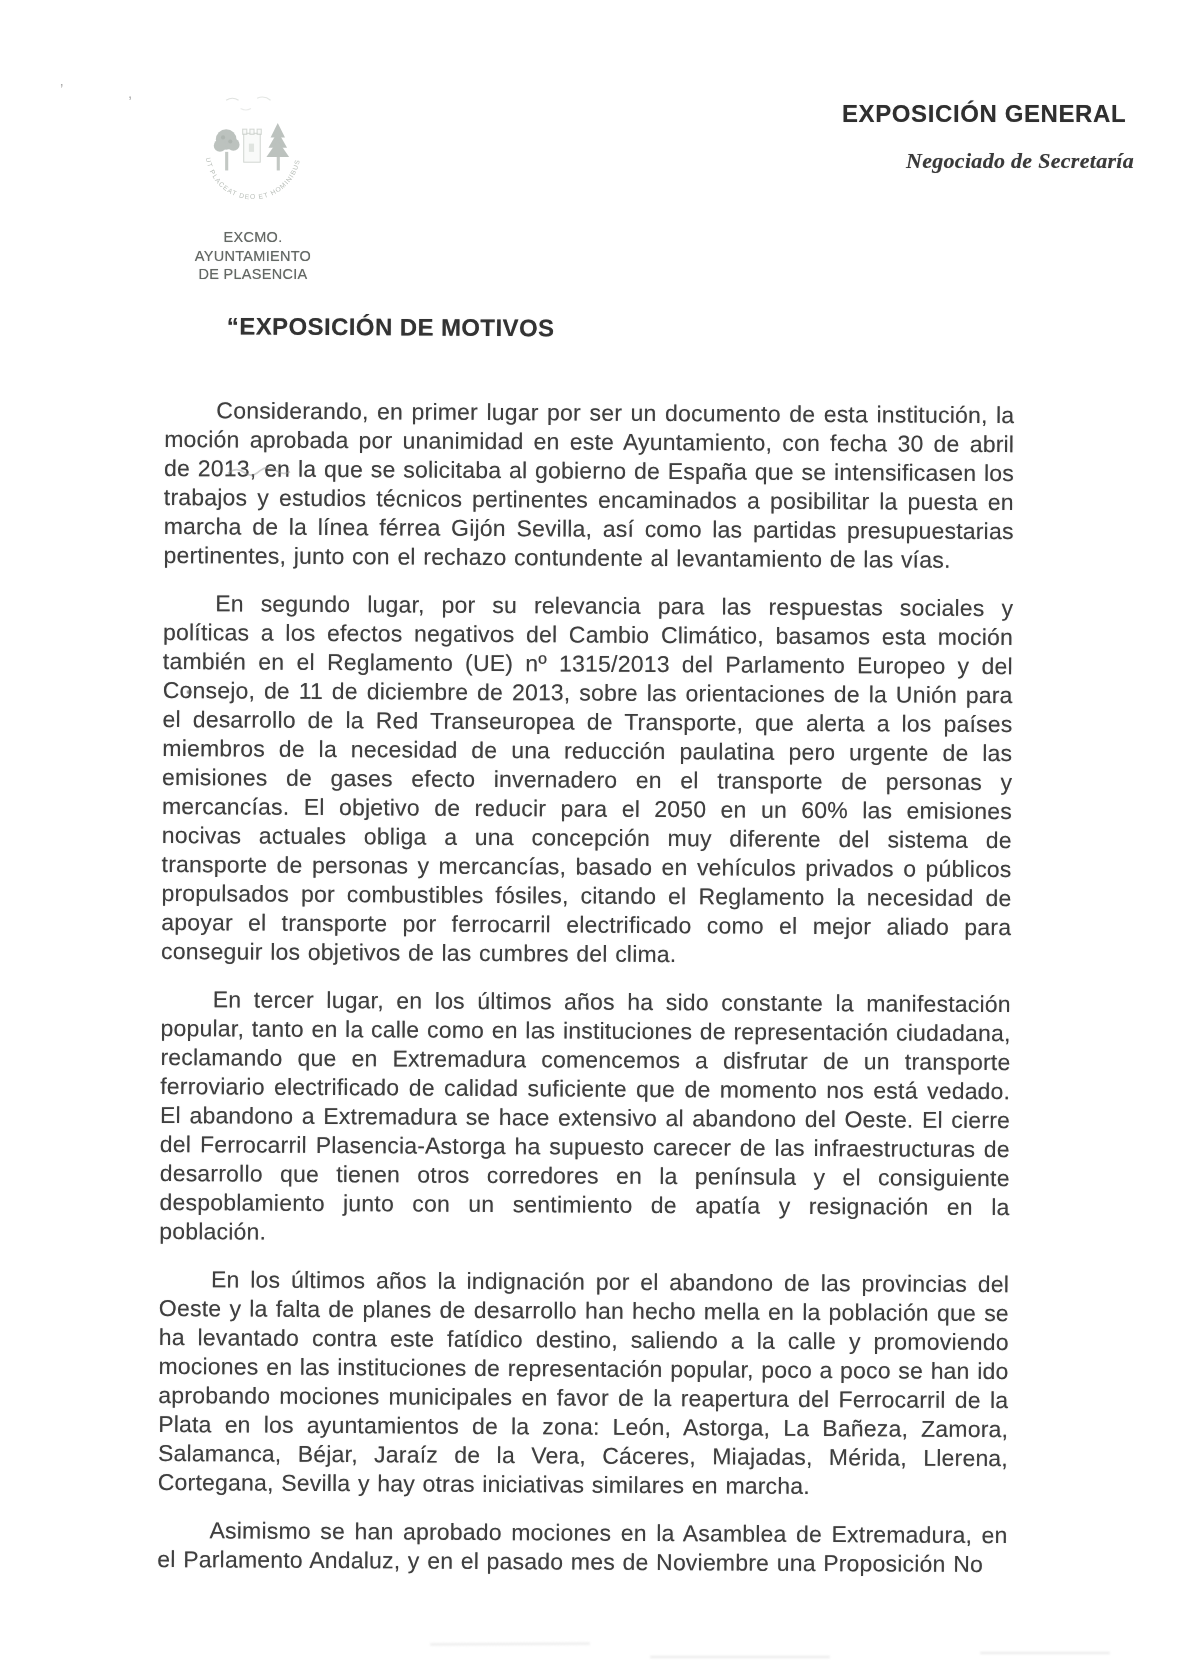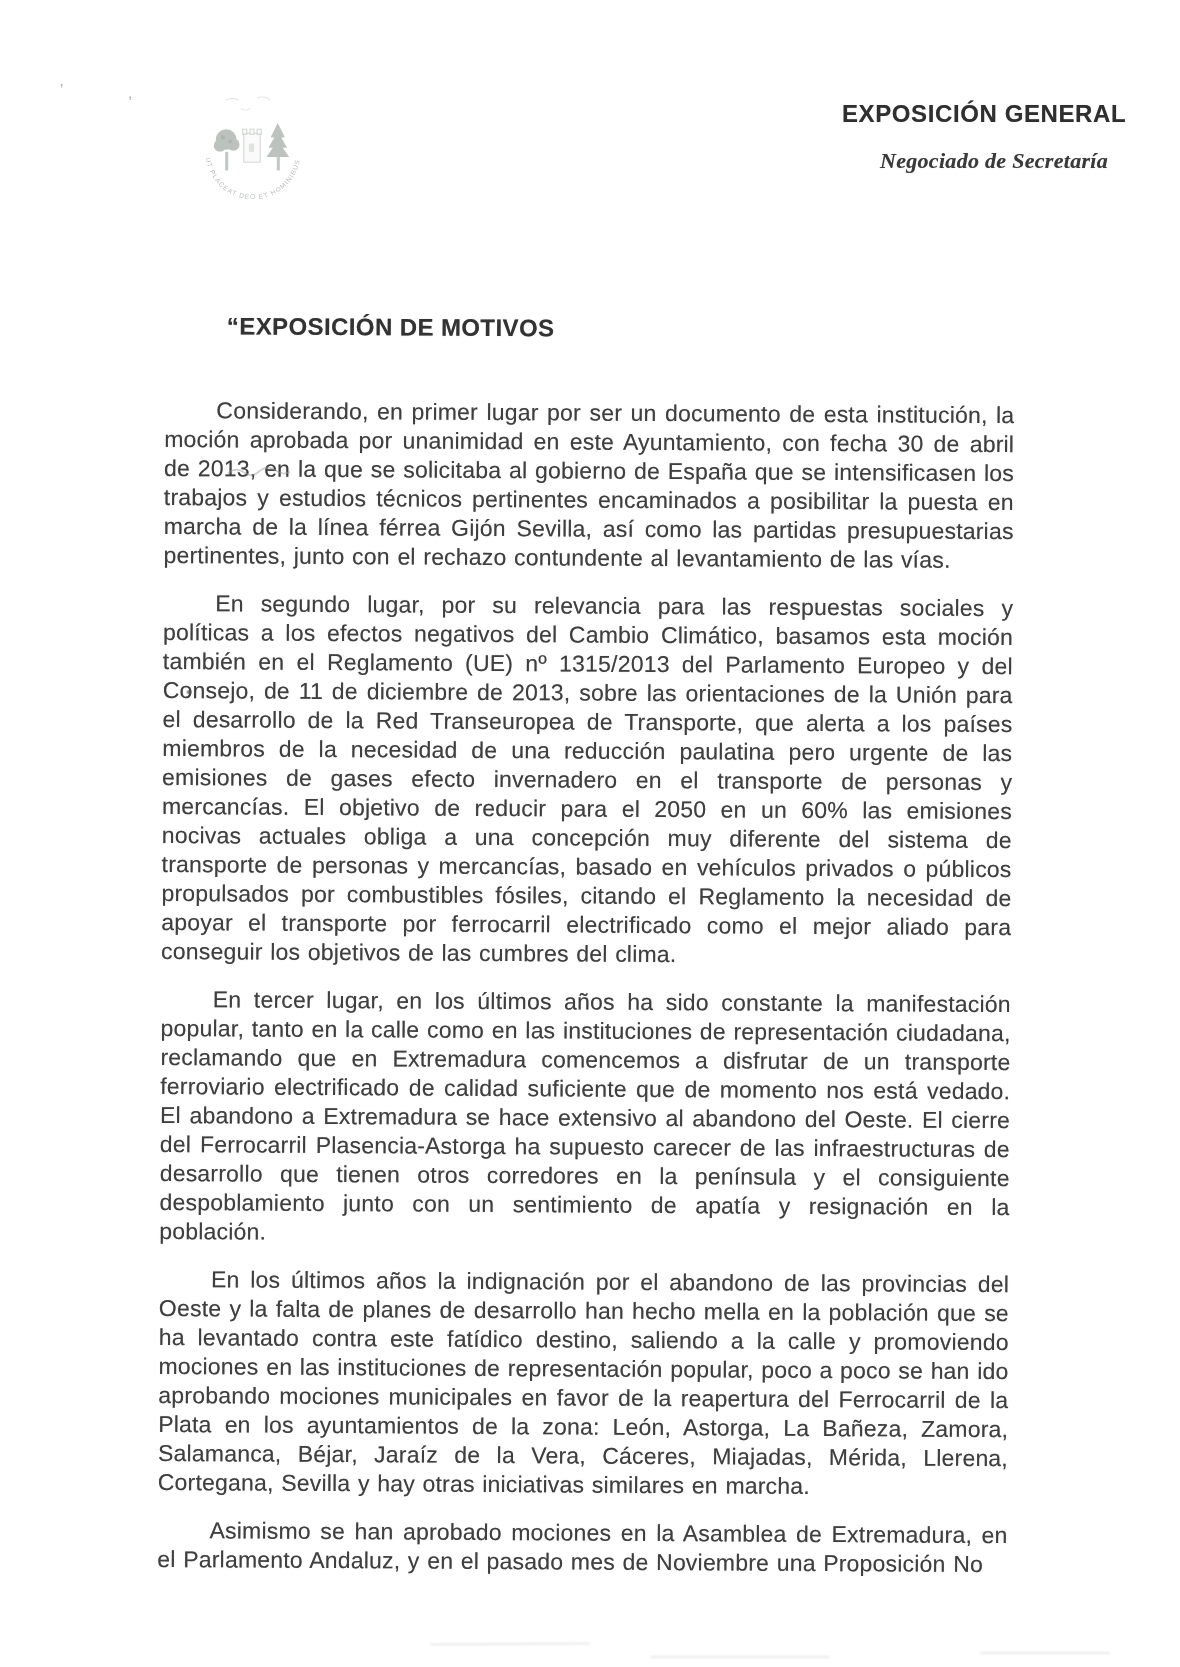--- a/index.html
+++ b/index.html
@@ -24,21 +24,21 @@
     color:#636864; letter-spacing:.3px;
   }
 
   
   .dept-title {
     position:absolute; left:842px; top:100px;
     font-size:24px; font-weight:700; color:#2f2f2f;
     letter-spacing:.6px;
   }
   .office-subtitle {
-    position:absolute; left:880px; top:148px;
+    position:absolute; left:906px; top:148px;
     font-family:"Liberation Serif", serif;
     font-style:italic; font-weight:600;
     font-size:22px; color:#3a3a3a; letter-spacing:.3px;
   }
 
   
   .content {
     position:absolute; left:165px; top:312px; width:850px;
     transform:rotate(.35deg); transform-origin:0 0;
     color:#3f3f3f;
@@ -104,20 +104,24 @@
       <polygon points="80,30 87,44 73,44"></polygon>
       <polygon points="80,38 89,54 71,54"></polygon>
       <polygon points="80,47 91,63 69,63"></polygon>
     </g>
 
     <path id="crestArc" d="M 10 58 A 46 46 0 0 0 102 58" fill="none"></path>
     <text font-size="6.5" letter-spacing="1" fill="#7d877d">
       <textPath href="#crestArc" startOffset="6">UT PLACEAT  DEO  ET HOMINIBUS</textPath>
     </text>
   </svg>
+  <div class="org-name scan-soft">
+    <div>EXCMO. AYUNTAMIENTO</div>
+    <div>DE PLASENCIA</div>
+  </div>
 </div>
 
 <div class="dept-title scan-soft">EXPOSICIÓN GENERAL</div>
 <div class="office-subtitle scan-soft">Negociado de Secretaría</div>
 
 <div class="content scan-soft">
   <h1 class="doc-title">“EXPOSICIÓN DE MOTIVOS</h1>
   <p class="para first">Considerando, en primer lugar por ser un documento de esta institución, la moción aprobada por unanimidad en este Ayuntamiento, con fecha 30 de abril de 2013, en la que se solicitaba al gobierno de España que se intensificasen los trabajos y estudios técnicos pertinentes encaminados a posibilitar la puesta en marcha de la línea férrea Gijón Sevilla, así como las partidas presupuestarias pertinentes, junto con el rechazo contundente al levantamiento de las vías.</p>
   <p class="para">En segundo lugar, por su relevancia para las respuestas sociales y políticas a los efectos negativos del Cambio Climático, basamos esta moción también en el Reglamento (UE) nº 1315/2013 del Parlamento Europeo y del Consejo, de 11 de diciembre de 2013, sobre las orientaciones de la Unión para el desarrollo de la Red Transeuropea de Transporte, que alerta a los países miembros de la necesidad de una reducción paulatina pero urgente de las emisiones de gases efecto invernadero en el transporte de personas y mercancías. El objetivo de reducir para el 2050 en un 60% las emisiones nocivas actuales obliga a una concepción muy diferente del sistema de transporte de personas y mercancías, basado en vehículos privados o públicos propulsados por combustibles fósiles, citando el Reglamento la necesidad de apoyar el transporte por ferrocarril electrificado como el mejor aliado para conseguir los objetivos de las cumbres del clima.</p>
   <p class="para">En tercer lugar, en los últimos años ha sido constante la manifestación popular, tanto en la calle como en las instituciones de representación ciudadana, reclamando que en Extremadura comencemos a disfrutar de un transporte ferroviario electrificado de calidad suficiente que de momento nos está vedado. El abandono a Extremadura se hace extensivo al abandono del Oeste. El cierre del Ferrocarril Plasencia-Astorga ha supuesto carecer de las infraestructuras de desarrollo que tienen otros corredores en la península y el consiguiente despoblamiento junto con un sentimiento de apatía y resignación en la población.</p>

